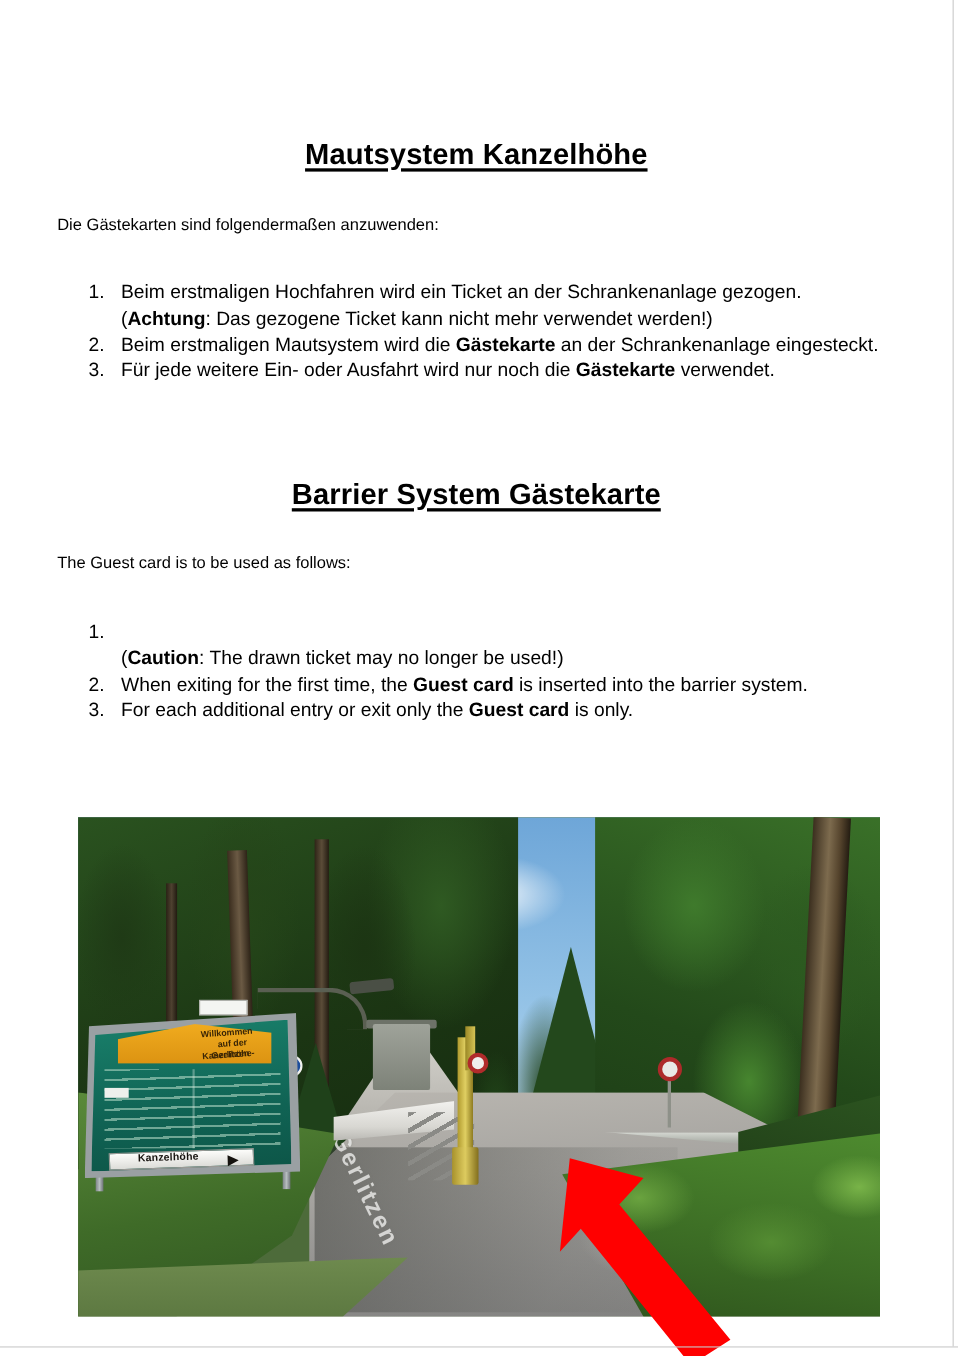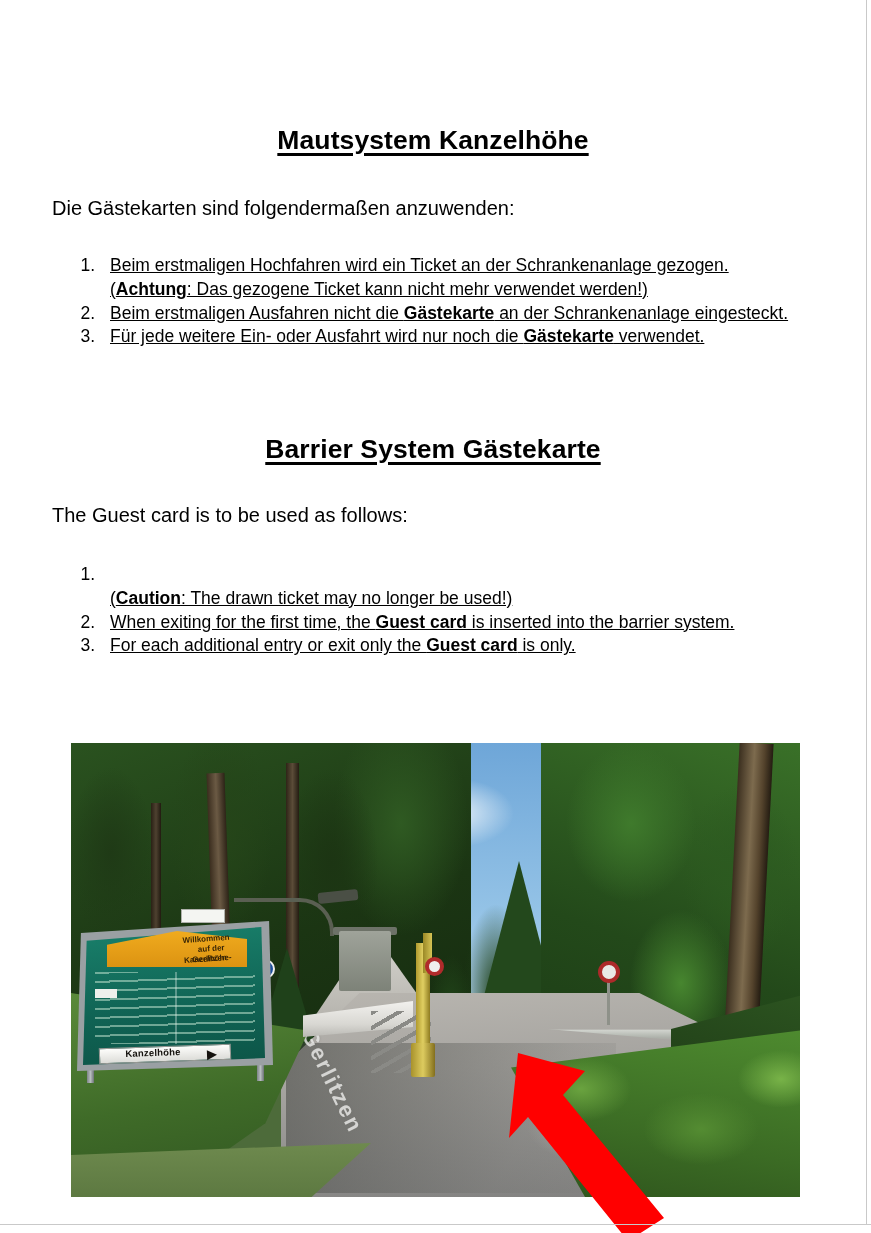--- a/index.html
+++ b/index.html
@@ -55,37 +55,36 @@
     text-decoration: underline;
     text-decoration-thickness: 2.5px;
     text-underline-offset: 4px;
   }
   .heading-1 { position: absolute; left: 0; top: 80px; width: 866px; }
   .heading-2 { position: absolute; left: 0; top: 389px; width: 866px; }
 
   .intro {
     position: absolute;
     left: 52px;
-    font-size: 20px;
+    font-size: 15px;
     line-height: 1.35;
     text-align: center;
   }
   .intro-1 { top: 150px; }
   .intro-2 { top: 457px; }
 
   ol.steps {
     position: absolute;
     margin: 0;
     padding: 0 0 0 48px;
     list-style-position: outside;
     font-size: 17.5px;
     line-height: 1.36;
     width: 790px;
     box-sizing: border-box;
-    text-decoration: underline;
   }
   ol.steps li {
     padding-left: 10px;
     margin: 0;
   }
   .steps-de { left: 52px; top: 209px; }
   .steps-en { left: 52px; top: 518px; }
 
   b { font-weight: bold; }
 
@@ -374,21 +373,21 @@
     <h1 class="heading heading-1"><span class="u">Mautsystem Kanzelhöhe</span></h1>
 
     <div class="intro intro-1">Die Gästekarten sind folgendermaßen anzuwenden:</div>
 
     <ol class="steps steps-de">
       <li>
         <span>Beim erstmaligen Hochfahren wird ein Ticket an der Schrankenanlage gezogen.</span><br>
         <span>(</span><b>Achtung</b><span>: Das gezogene Ticket kann nicht mehr verwendet werden!)</span>
       </li>
       <li>
-        <span>Beim erstmaligen Ausfahren nicht die </span><b>Gästekarte</b><span> an der Schrankenanlage eingesteckt.</span>
+        <span>Beim erstmaligen Mautsystem wird die </span><b>Gästekarte</b><span> an der Schrankenanlage eingesteckt.</span>
       </li>
       <li>
         <span>Für jede weitere Ein- oder Ausfahrt wird nur noch die </span><b>Gästekarte</b><span> verwendet.</span>
       </li>
     </ol>
 
     <h1 class="heading heading-2"><span class="u">Barrier System Gästekarte</span></h1>
 
     <div class="intro intro-2">The Guest card is to be used as follows:</div>
 

